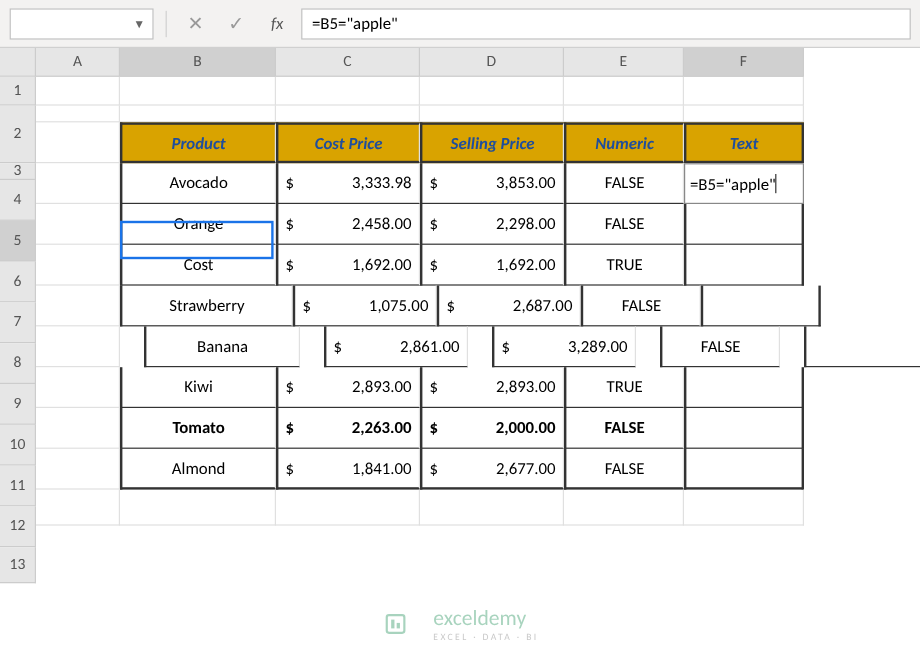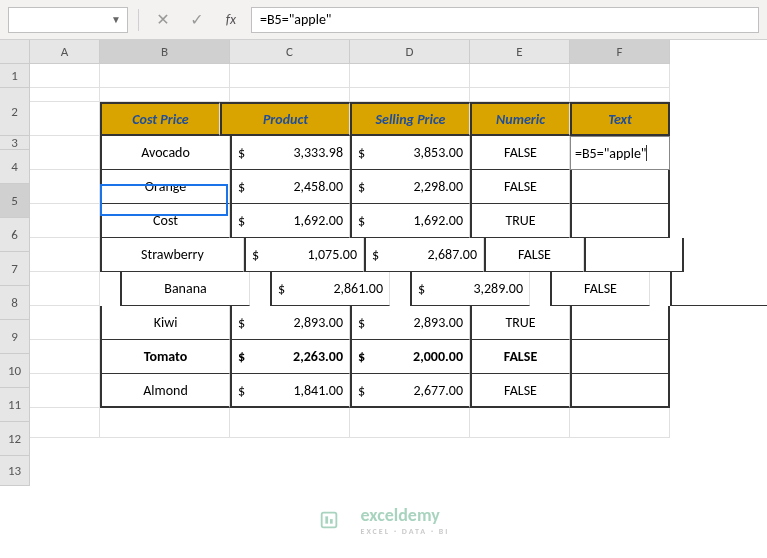--- a/index.html
+++ b/index.html
@@ -141,21 +141,21 @@
       position: absolute;
       bottom: 22px;
       left: 50%;
       transform: translateX(-50%);
       display: flex;
       align-items: center;
       gap: 21px;
       color: #40a070;
       opacity: 0.45;
       font-size: 18px;
-      font-weight: 700;
+      font-weight: 400;
     }
     .watermark-sub { font-size: 8px; letter-spacing: 2px; color: #888; }
     .wm-icon { width: 22px; height: 22px; }
     .cursor { display: inline-block; width: 1px; height: 16px; background: #333; vertical-align: middle; }
   </style>
 </head>
 <body>
 
 <div class="toolbar">
   <div class="name-box">
@@ -209,22 +209,22 @@
         <div class="cell-row spacer-row" style="height: 14px;">
           <div class="cell " style="width: 70px;"></div>
           <div class="cell " style="width: 130px;"></div>
           <div class="cell " style="width: 120px;"></div>
           <div class="cell " style="width: 120px;"></div>
           <div class="cell " style="width: 100px;"></div>
           <div class="cell " style="width: 100px;"></div>
         </div>
         <div class="cell-row data-row" style="height: 34px;">
           <div class="cell " style="width: 70px;"></div>
+          <div class="cell header-cell" style="width: 130px;">Product</div>
           <div class="cell header-cell" style="width: 120px;">Cost Price</div>
-          <div class="cell header-cell" style="width: 130px;">Product</div>
           <div class="cell header-cell" style="width: 120px;">Selling Price</div>
           <div class="cell header-cell" style="width: 100px;">Numeric</div>
           <div class="cell header-cell last" style="width: 100px;">Text</div>
         </div>
         <div class="cell-row data-row" style="height: 34px;">
           <div class="cell " style="width: 70px;"></div>
           <div class="cell tcell center" style="width: 130px;">Avocado</div>
           <div class="cell tcell" style="width: 120px;">
             <span class="price">
               <span>$</span>

